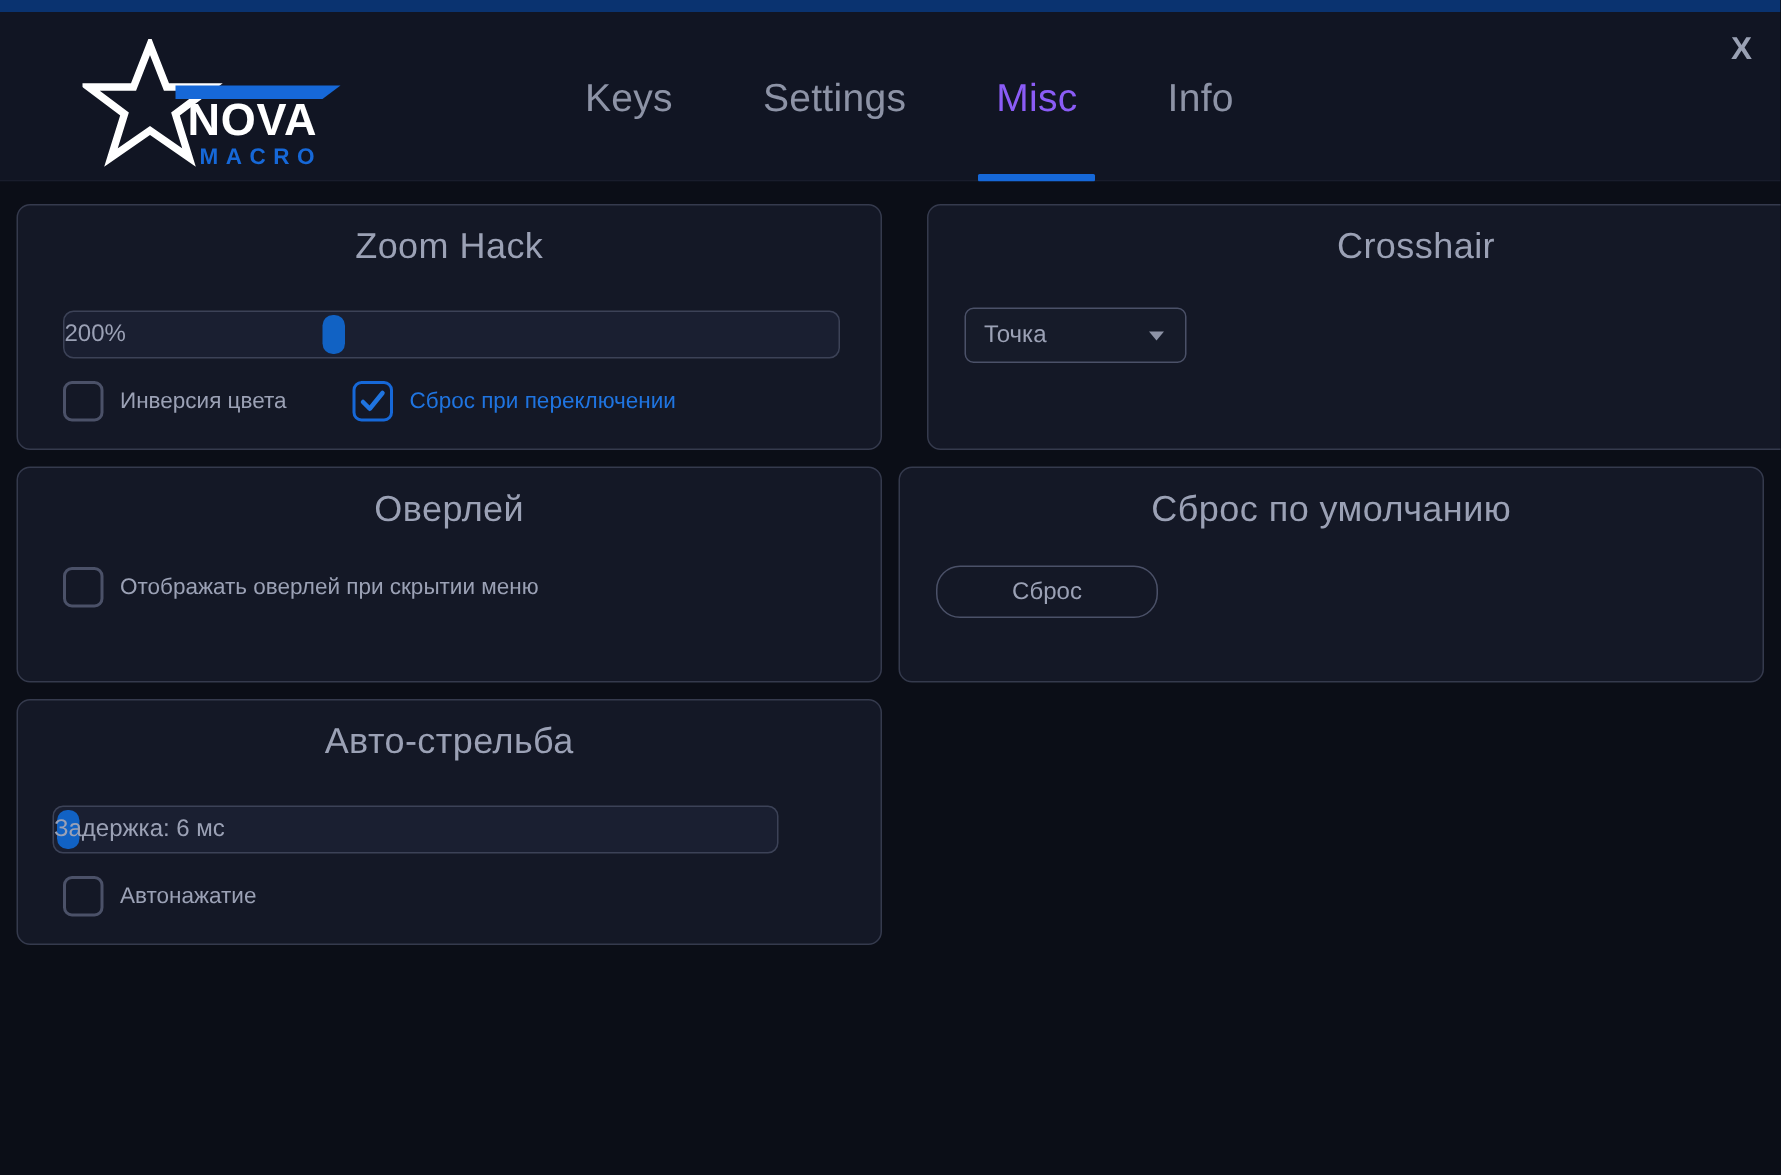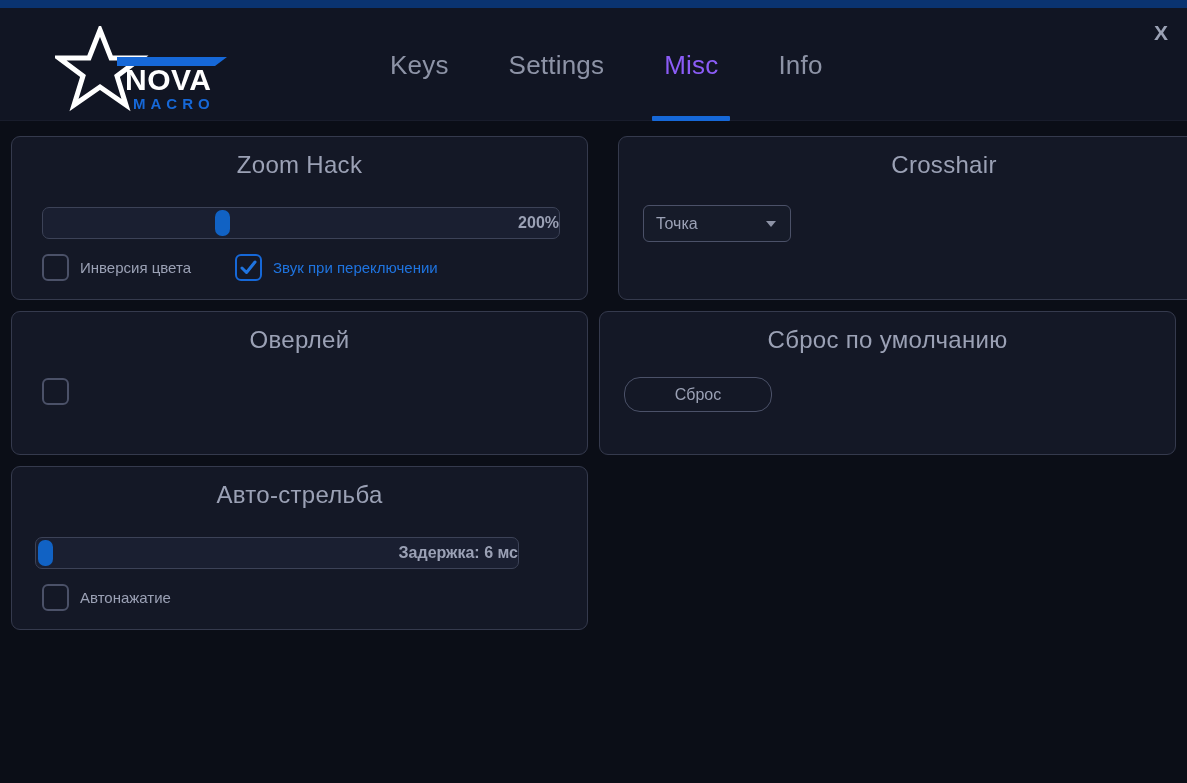--- a/index.html
+++ b/index.html
@@ -143,25 +143,24 @@
     width: 15px;
     height: 26px;
     background: #1162c4;
     border-radius: 7px;
   }
   .slider .slider-label {
     position: absolute;
     left: 0; right: 0; top: 0;
     height: 30px;
     line-height: 30px;
-    text-align: right;
+    text-align: left;
     color: #9ba1b5;
     font-size: 16px;
     pointer-events: none;
-    font-weight: bold;
   }
 
   #slider-zoom { left: 30px; top: 70px; width: 518px; }
   #slider-zoom .thumb { left: 172px; }
 
   #slider-autofire { left: 23px; top: 70px; width: 484px; }
   #slider-autofire .thumb { left: 2px; }
 
   
   .chk-row {
@@ -303,41 +302,42 @@
         </span>
         <span class="chk-label">Инверсия цвета</span>
       </div>
 
       <div class="chk-row checked" id="chk-sound">
         <span class="chk-box">
           <svg width="19" height="19" viewBox="0 0 19 19">
             <path d="M3 10 L7.5 14.5 L16 4" fill="none" stroke="#1f74e0" stroke-width="3" stroke-linecap="round" stroke-linejoin="round"></path>
           </svg>
         </span>
-        <span class="chk-label">Звук при переключении</span>
+        <span class="chk-label">Сброс при переключении</span>
       </div>
     </div>
 
     <div class="panel" id="panel-crosshair">
       <div class="panel-title">Crosshair</div>
 
       <div class="dropdown">
         <span class="dd-value">Точка</span>
         <span class="dd-arrow"></span>
       </div>
 
     </div>
 
     <div class="panel" id="panel-overlay">
       <div class="panel-title">Оверлей</div>
 
       <div class="chk-row" id="chk-overlay">
         <span class="chk-box">
           
         </span>
+        <span class="chk-label">Отображать оверлей при скрытии меню</span>
       </div>
     </div>
 
     <div class="panel" id="panel-reset">
       <div class="panel-title">Сброс по умолчанию</div>
 
       <button class="btn-reset">Сброс</button>
     </div>
 
     <div class="panel" id="panel-autofire">

